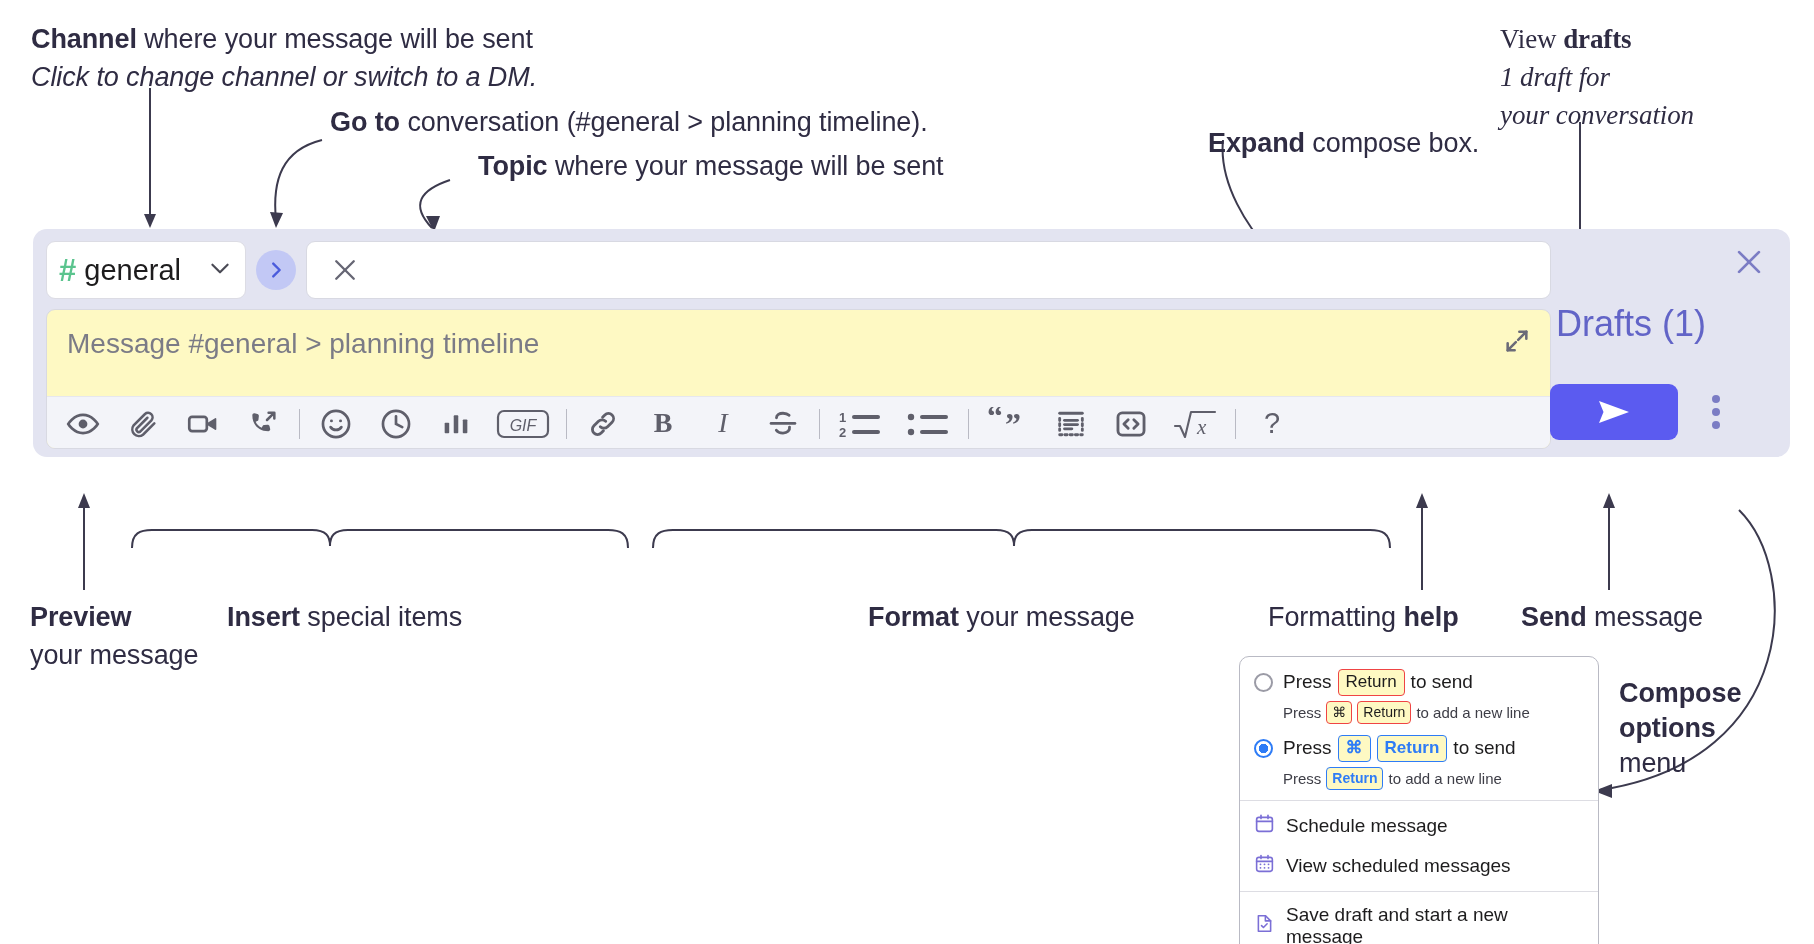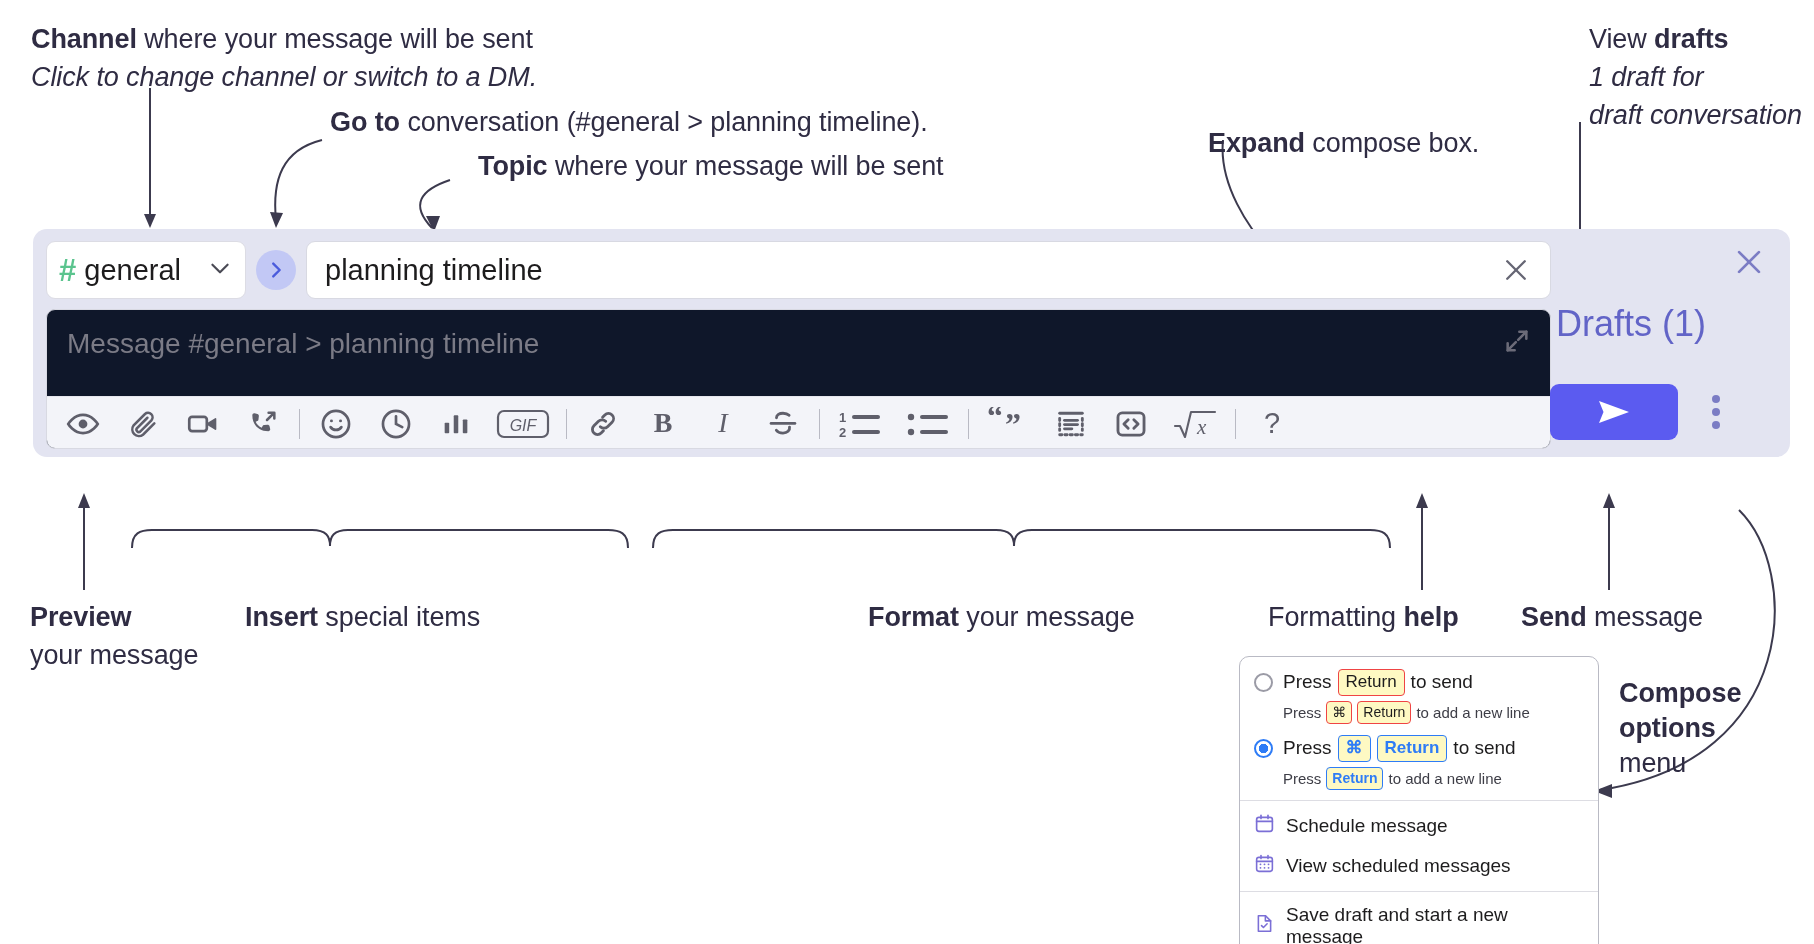--- a/index.html
+++ b/index.html
@@ -71,21 +71,21 @@
     border: 1px solid #d8d9e2;
     border-radius: 9px;
     display: flex; align-items: center;
     padding: 0 14px 0 18px;
   }
   .topic-value { font-size: 29px; color: #1d1c1d; flex: 1; }
   .topic-clear { width: 40px; height: 40px; display: flex; align-items: center; justify-content: center; cursor: pointer; }
 
   .editor-box {
     margin-top: 10px;
-    background: #0f172a;
+    background: #fef9c3;
     border: 1px solid #d8d9e2;
     border-radius: 9px;
     overflow: hidden;
     height: 140px;
     position: relative;
   }
   .editor-area { height: 86px; padding: 18px 20px; position: relative; }
   .placeholder { font-size: 28px; color: #7b7b86; }
   .expand-btn {
     position: absolute; right: 16px; top: 14px;
@@ -222,32 +222,32 @@
   </div>
 
   <div class="anno" style="left:478px; top:149px;">
     <b>Topic</b><span> where your message will be sent</span>
   </div>
 
   <div class="anno" style="left:1208px; top:126px;">
     <b>Expand</b><span> compose box.</span>
   </div>
 
-  <div class="anno" style="left:1589px; top:22px;">
+  <div class="anno" style="left:1500px; top:22px;font-family:Liberation Serif, serif;">
     <div><span>View </span><b>drafts</b></div>
     <div class="it" style="margin-top:3px;">1 draft for</div>
-    <div class="it" style="margin-top:3px;">draft conversation</div>
+    <div class="it" style="margin-top:3px;">your conversation</div>
   </div>
 
   <div class="anno" style="left:30px; top:600px;">
     <div><b>Preview</b></div>
     <div style="margin-top:3px;">your message</div>
   </div>
 
-  <div class="anno" style="left:245px; top:600px;">
+  <div class="anno" style="left:227px; top:600px;">
     <b>Insert</b><span> special items</span>
   </div>
 
   <div class="anno" style="left:868px; top:600px;">
     <b>Format</b><span> your message</span>
   </div>
 
   <div class="anno" style="left:1268px; top:600px;">
     <span>Formatting </span><b>help</b>
   </div>
@@ -278,21 +278,20 @@
           </span>
         </div>
 
         <div class="goto-btn">
           <svg width="22" height="22" viewBox="0 0 24 24" fill="none" stroke="#4a5bdc" stroke-width="2.6" stroke-linecap="round" stroke-linejoin="round">
               <polyline points="9 5 16 12 9 19"></polyline>
             </svg>
         </div>
 
         <div class="topic-field">
-          <span class="topic-value">planning timeline</span>
           <span class="topic-clear">
             <svg width="30" height="30" viewBox="0 0 24 24" fill="none" stroke="#666674" stroke-width="1.9" stroke-linecap="round">
                 <line x1="5" y1="5" x2="19" y2="19"></line>
                 <line x1="19" y1="5" x2="5" y2="19"></line>
               </svg>
           </span>
         </div>
       </div>
 
       <div class="editor-box">

